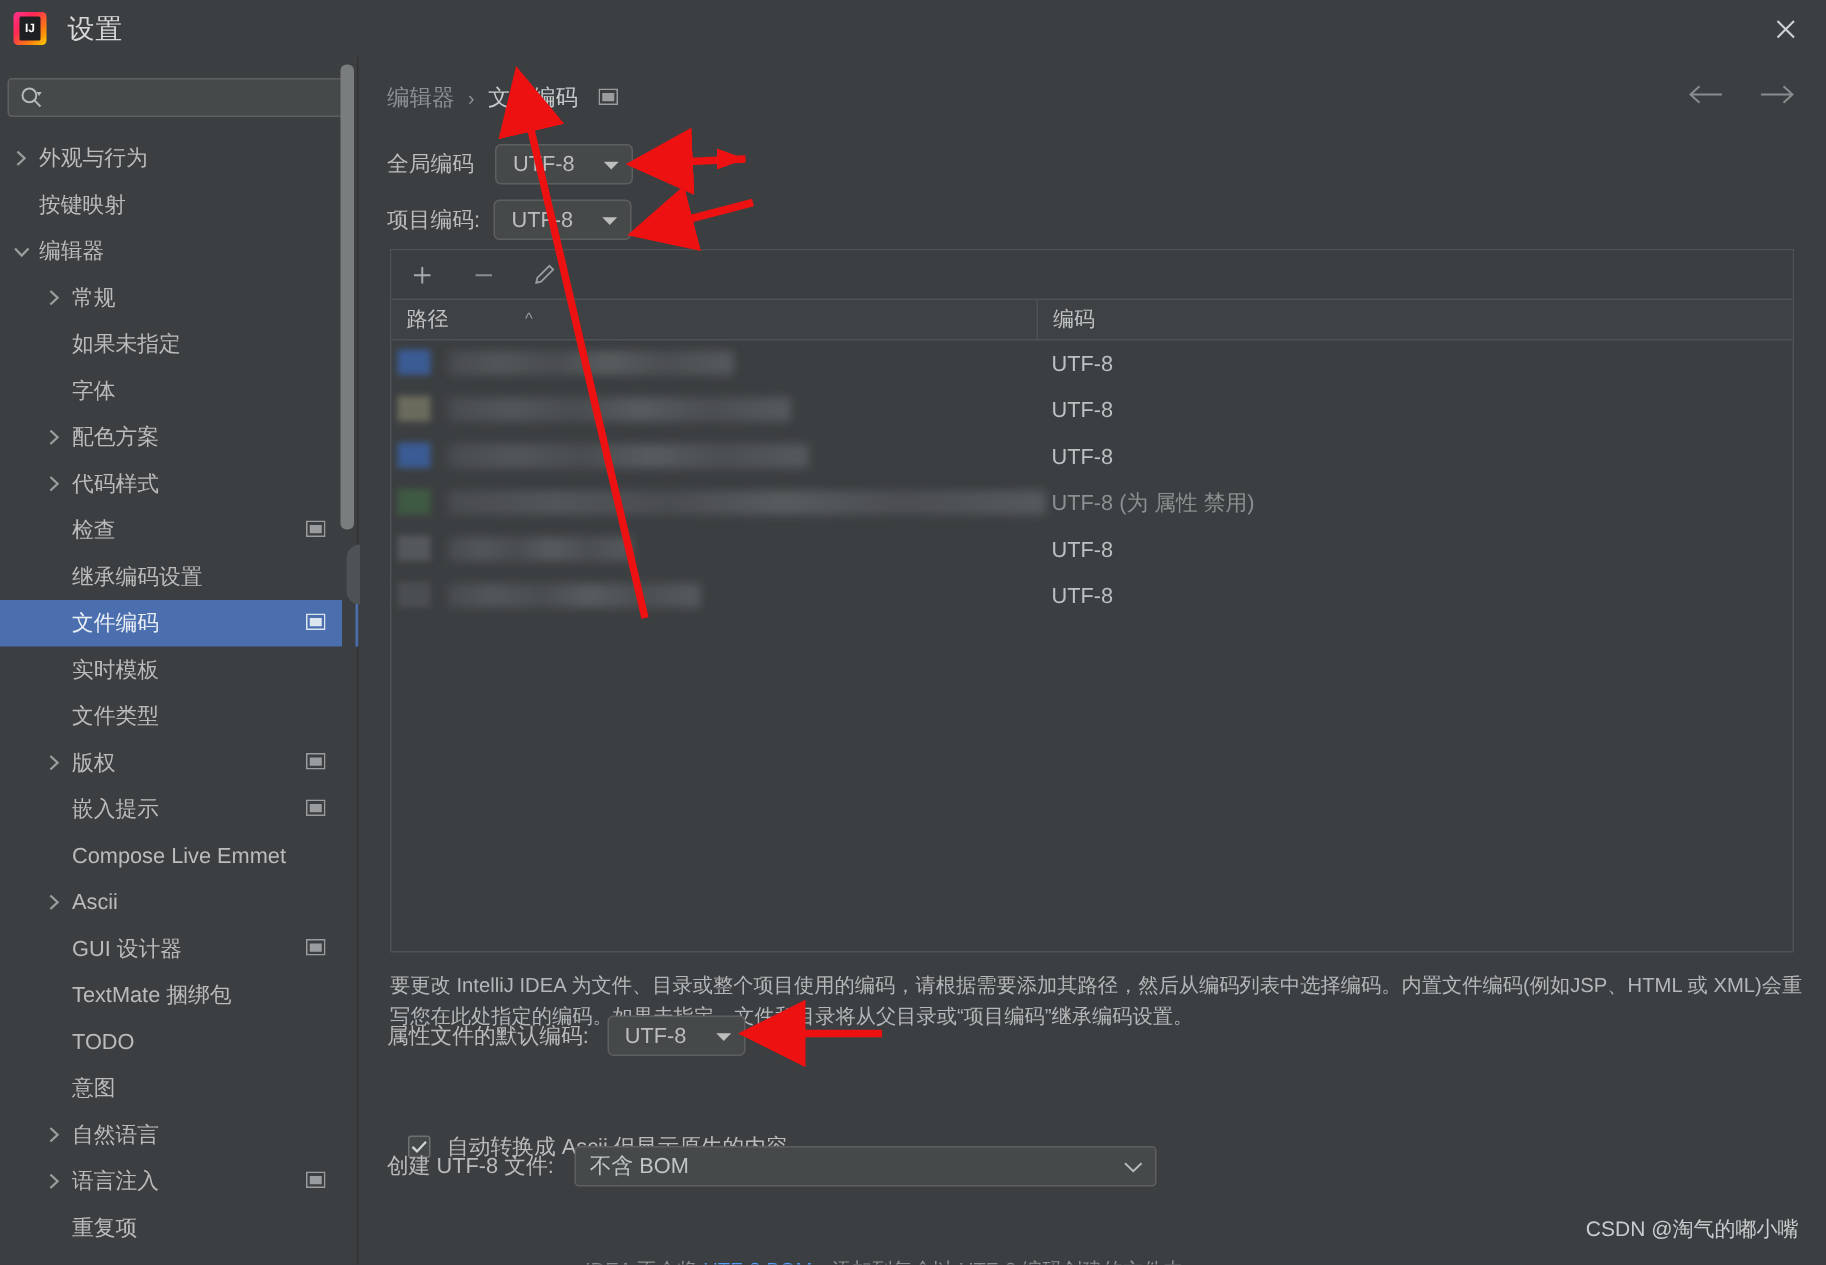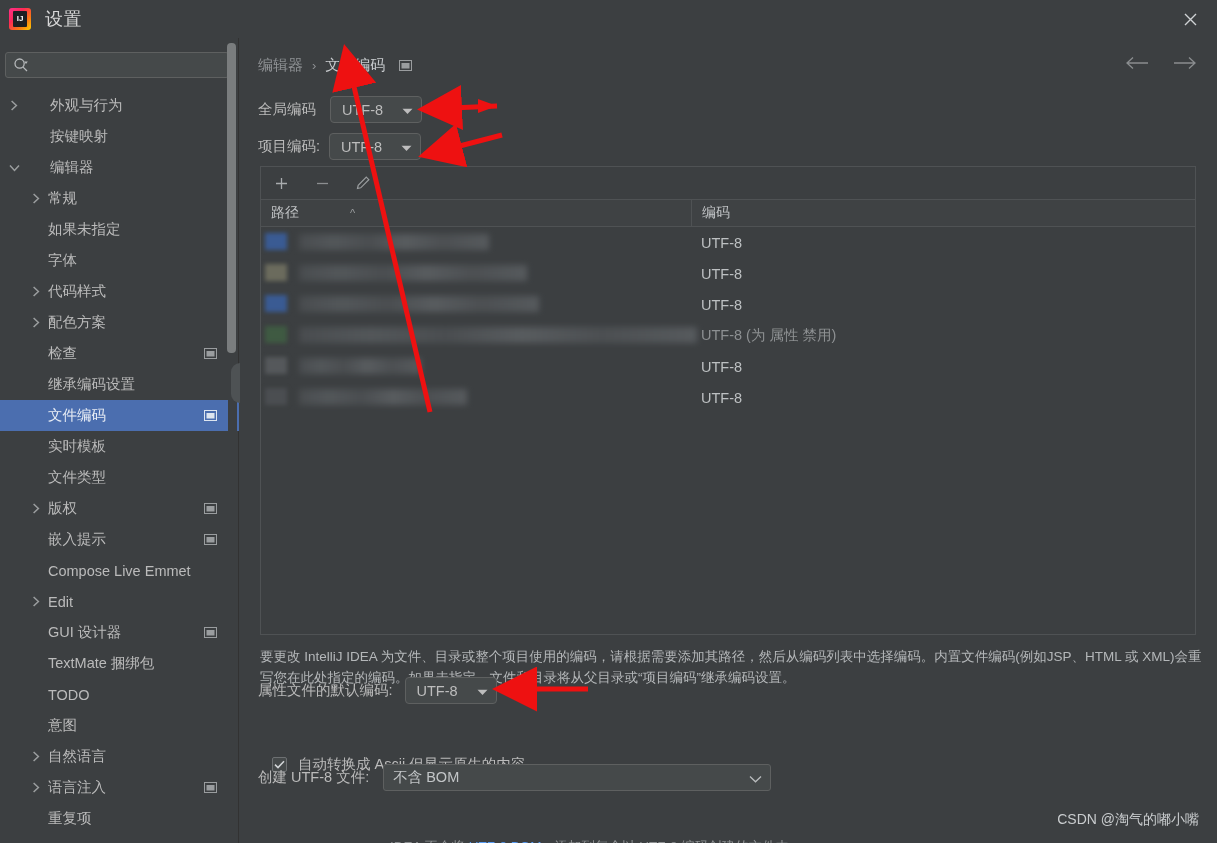--- a/index.html
+++ b/index.html
@@ -86,21 +86,21 @@
   .tree-row .twisty {
     width: 16px; height: 16px; margin-left: 6px;
     display: flex; align-items: center; justify-content: center;
     flex: 0 0 auto;
   }
   .tree-row .twisty.empty { visibility: hidden; }
   .tree-row .label { margin-left: 0px; }
   .tree-row .panel-icon {
     position: absolute; right: 22px; top: 50%; transform: translateY(-50%);
   }
-  .ind0 .label { padding-left: 4px; margin-left: 24px; }
+  .ind0 .label { padding-left: 4px; }
   .ind1 { padding-left: 22px; }
   .ind1 .label { padding-left: 4px; }
 
   
   .sb-track {
     position: absolute; right: 1px; top: 0; width: 9px; height: 753px;
     background: #3c3f41;
   }
   .sb-thumb {
     position: absolute; right: 1px; top: 5px; width: 9px; height: 310px;
@@ -303,29 +303,29 @@
             </svg>
           </span>
           <span class="label">字体</span>
         </div>
         <div class="tree-row ind1">
           <span class="twisty">
             <svg width="8" height="11" viewBox="0 0 8 11">
               <path d="M1.6 1 L6.4 5.5 L1.6 10" stroke="#9b9e9f" stroke-width="1.5" fill="none"></path>
             </svg>
           </span>
+          <span class="label">配色方案</span>
+        </div>
+        <div class="tree-row ind1">
+          <span class="twisty">
+            <svg width="8" height="11" viewBox="0 0 8 11">
+              <path d="M1.6 1 L6.4 5.5 L1.6 10" stroke="#9b9e9f" stroke-width="1.5" fill="none"></path>
+            </svg>
+          </span>
           <span class="label">代码样式</span>
-        </div>
-        <div class="tree-row ind1">
-          <span class="twisty">
-            <svg width="8" height="11" viewBox="0 0 8 11">
-              <path d="M1.6 1 L6.4 5.5 L1.6 10" stroke="#9b9e9f" stroke-width="1.5" fill="none"></path>
-            </svg>
-          </span>
-          <span class="label">配色方案</span>
         </div>
         <div class="tree-row ind1">
           <span class="twisty empty">
             <svg width="8" height="11" viewBox="0 0 8 11">
               <path d="M1.6 1 L6.4 5.5 L1.6 10" stroke="#9b9e9f" stroke-width="1.5" fill="none"></path>
             </svg>
           </span>
           <span class="label">检查</span>
           <span class="panel-icon"><svg width="13" height="11" viewBox="0 0 13 11">
               <rect x="0.5" y="0.5" width="12" height="10" fill="none" stroke="#9a9d9f"></rect>
@@ -399,21 +399,21 @@
             </svg>
           </span>
           <span class="label">Compose Live Emmet</span>
         </div>
         <div class="tree-row ind1">
           <span class="twisty">
             <svg width="8" height="11" viewBox="0 0 8 11">
               <path d="M1.6 1 L6.4 5.5 L1.6 10" stroke="#9b9e9f" stroke-width="1.5" fill="none"></path>
             </svg>
           </span>
-          <span class="label">Edit</span>
+          <span class="label">Ascii</span>
         </div>
         <div class="tree-row ind1">
           <span class="twisty empty">
             <svg width="8" height="11" viewBox="0 0 8 11">
               <path d="M1.6 1 L6.4 5.5 L1.6 10" stroke="#9b9e9f" stroke-width="1.5" fill="none"></path>
             </svg>
           </span>
           <span class="label">GUI 设计器</span>
           <span class="panel-icon"><svg width="13" height="11" viewBox="0 0 13 11">
               <rect x="0.5" y="0.5" width="12" height="10" fill="none" stroke="#9a9d9f"></rect>

